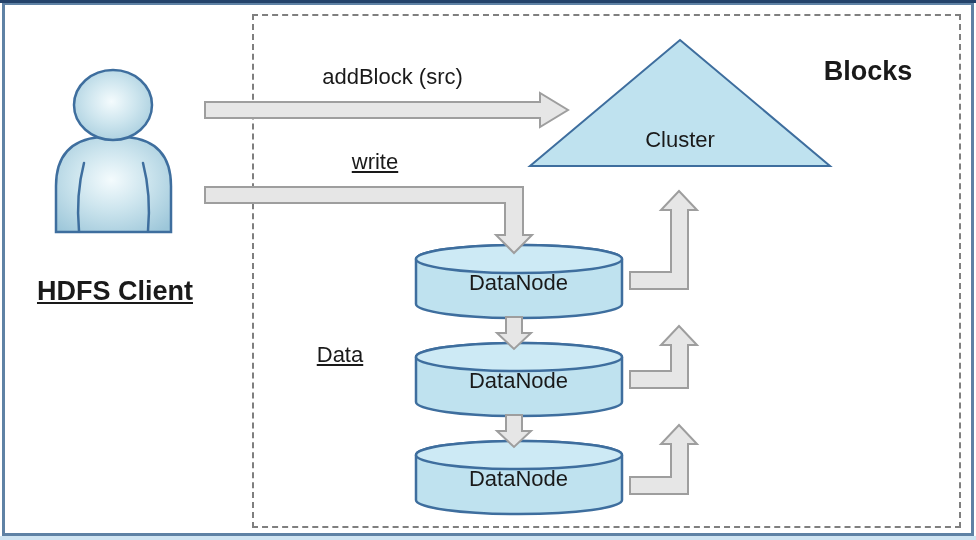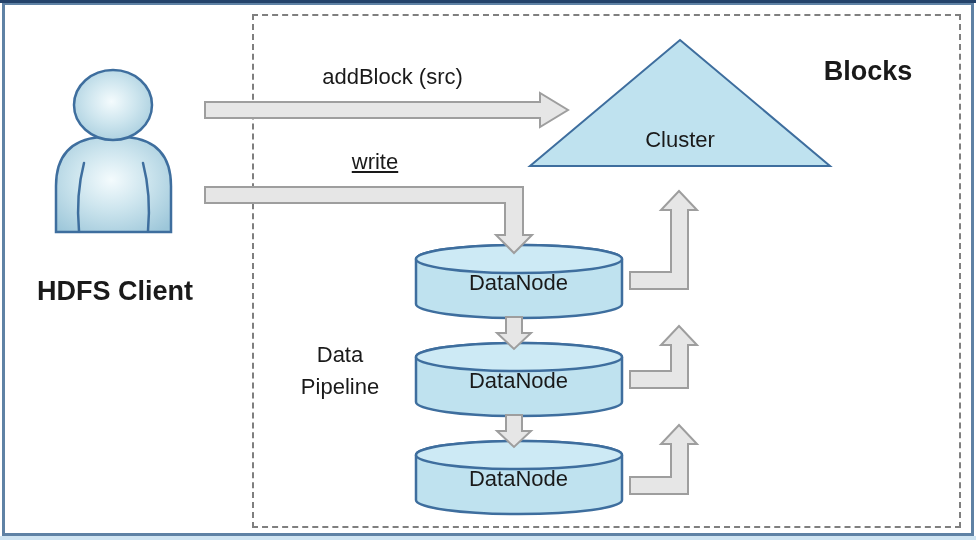--- a/index.html
+++ b/index.html
@@ -72,21 +72,21 @@
     position: absolute;
     text-align: center;
     color: var(--text, #1a1a1a);
     font-size: 22px;
     line-height: 30px;
     white-space: nowrap;
     z-index: 3;
   }
   .label.bold { font-weight: bold; font-size: 27px; }
   .label.two-line { line-height: 32px; white-space: normal; }
-  .label.two-line span { display: block; }
+  .label.two-line span { display: block; text-decoration: underline; }
 </style>
 </head>
 <body>
 
 <div class="top-line"></div>
 <div class="frame"></div>
 <div class="bottom-strip"></div>
 
 <div class="cluster-box"></div>
 
@@ -134,25 +134,24 @@
 </svg>
 
 <div class="label" style="left:290px; top:62px; width:205px;">addBlock (src)</div>
 
 <div class="label" style="left:310px; top:147px; width:130px;text-decoration:underline;">write</div>
 
 <div class="label bold" style="left:793px; top:56px; width:150px;">Blocks</div>
 
 <div class="label" style="left:587px; top:125px; width:186px;">Cluster</div>
 
-<div class="label bold" style="left:20px; top:276px; width:190px;">HDFS Client</div>
+<div class="label bold" style="left:20px; top:276px; width:190px;text-decoration:underline;">HDFS Client</div>
 
 <div class="label" style="left:415px; top:268px; width:207px;">DataNode</div>
 <div class="label" style="left:415px; top:366px; width:207px;">DataNode</div>
 <div class="label" style="left:415px; top:464px; width:207px;">DataNode</div>
 
 <div class="label two-line" style="left:258px; top:339px; width:164px;">
   <span>Data</span>
-  <span>Pipeline</span>
 </div>
 
 <div class="label two-line" style="left:708px; top:341px; width:164px;">
 </div>
 
 </body></html>

